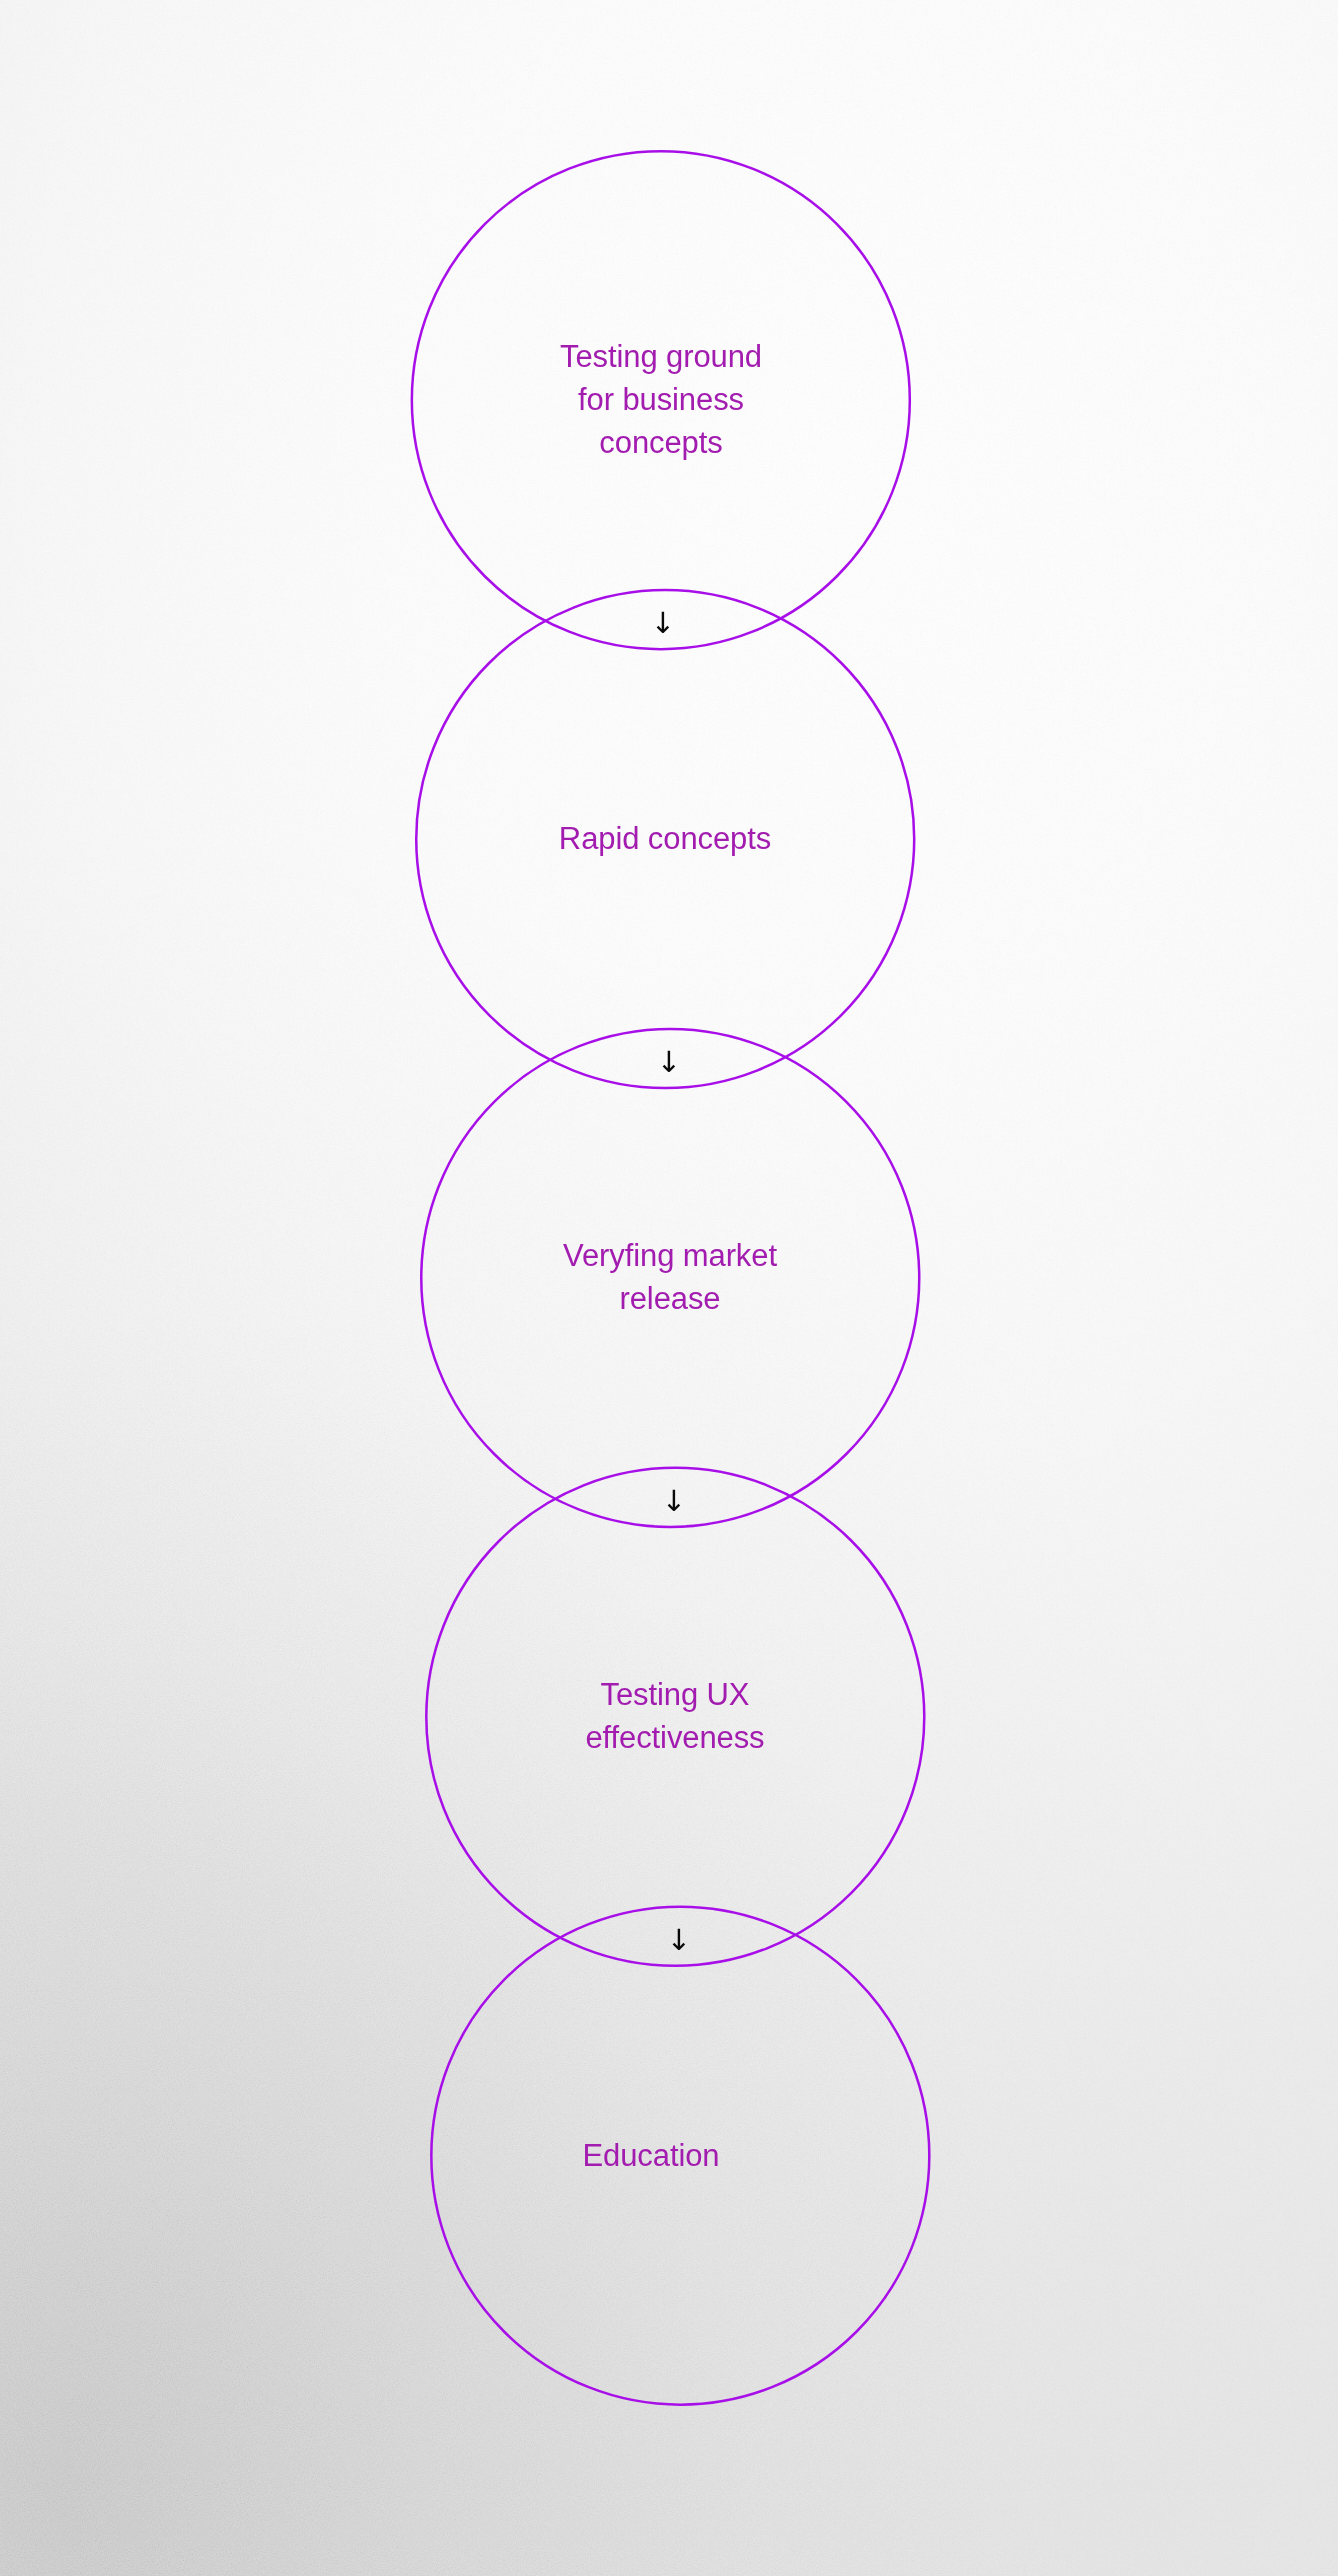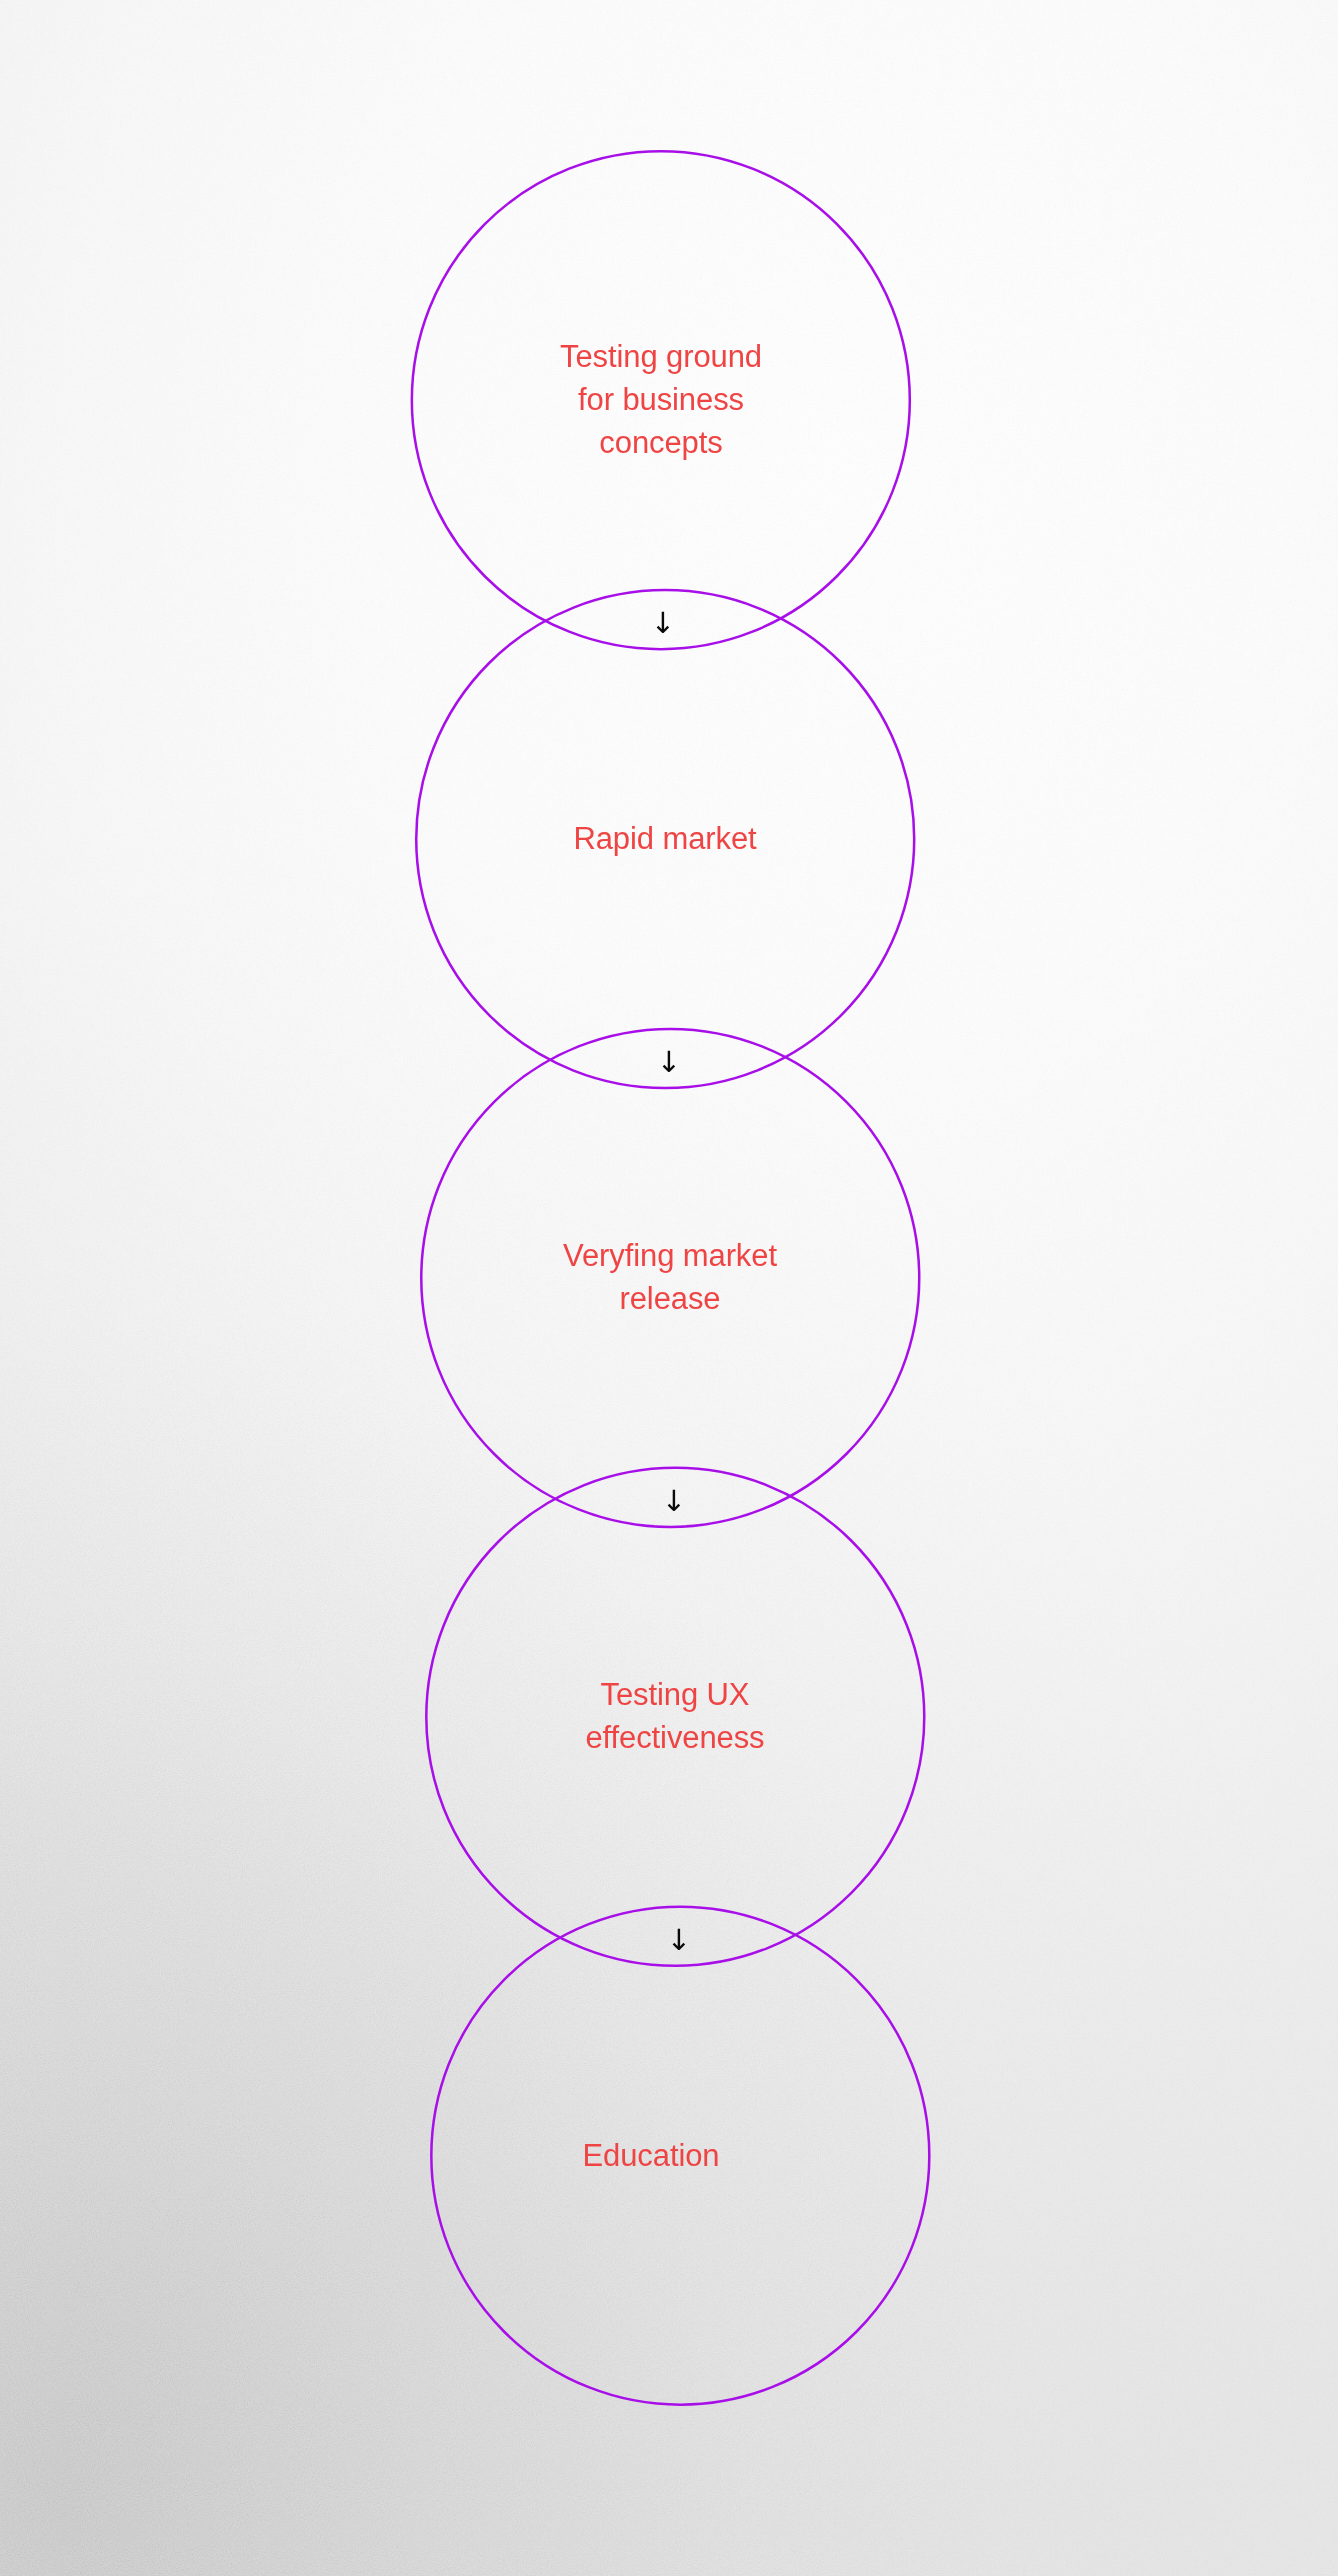--- a/index.html
+++ b/index.html
@@ -74,21 +74,21 @@
     position: absolute;
     inset: 0;
     width: 1338px;
     height: 2576px;
   }
 
   .node-label {
     position: absolute;
     transform: translate(-50%, -50%);
     text-align: center;
-    color: #ef4444;
+    color: #a21caf;
     font-size: 31px;
     line-height: 1.38;
     font-weight: 400;
     letter-spacing: -0.1px;
     white-space: pre-line;
     width: 440px;
     -webkit-font-smoothing: antialiased;
   }
 
   .arrow-glyph {
@@ -139,21 +139,21 @@
         <circle cx="1066" cy="2032" r="396" stroke="#a80fe8" stroke-width="4" fill="none"></circle>
         <circle cx="1074" cy="2730" r="396" stroke="#a80fe8" stroke-width="4" fill="none"></circle>
         <circle cx="1082" cy="3428" r="396" stroke="#a80fe8" stroke-width="4" fill="none"></circle>
       </g>
   </svg>
 
   <div id="labels-layer">
       <div class="node-label" style="left: 661px; top: 400px;">Testing ground
 for business
 concepts</div>
-      <div class="node-label" style="left: 665px; top: 839px;">Rapid market</div>
+      <div class="node-label" style="left: 665px; top: 839px;">Rapid concepts</div>
       <div class="node-label" style="left: 670px; top: 1278px;">Veryfing market
 release</div>
       <div class="node-label" style="left: 675px; top: 1717px;">Testing UX
 effectiveness</div>
       <div class="node-label" style="left: 651px; top: 2156px;">Education</div>
     </div>
 
   <div id="arrows-layer">
       <div class="arrow-glyph" style="left: 663px; top: 623px; color: rgb(10, 10, 10);">↓</div>
       <div class="arrow-glyph" style="left: 669px; top: 1062px; color: rgb(10, 10, 10);">↓</div>

